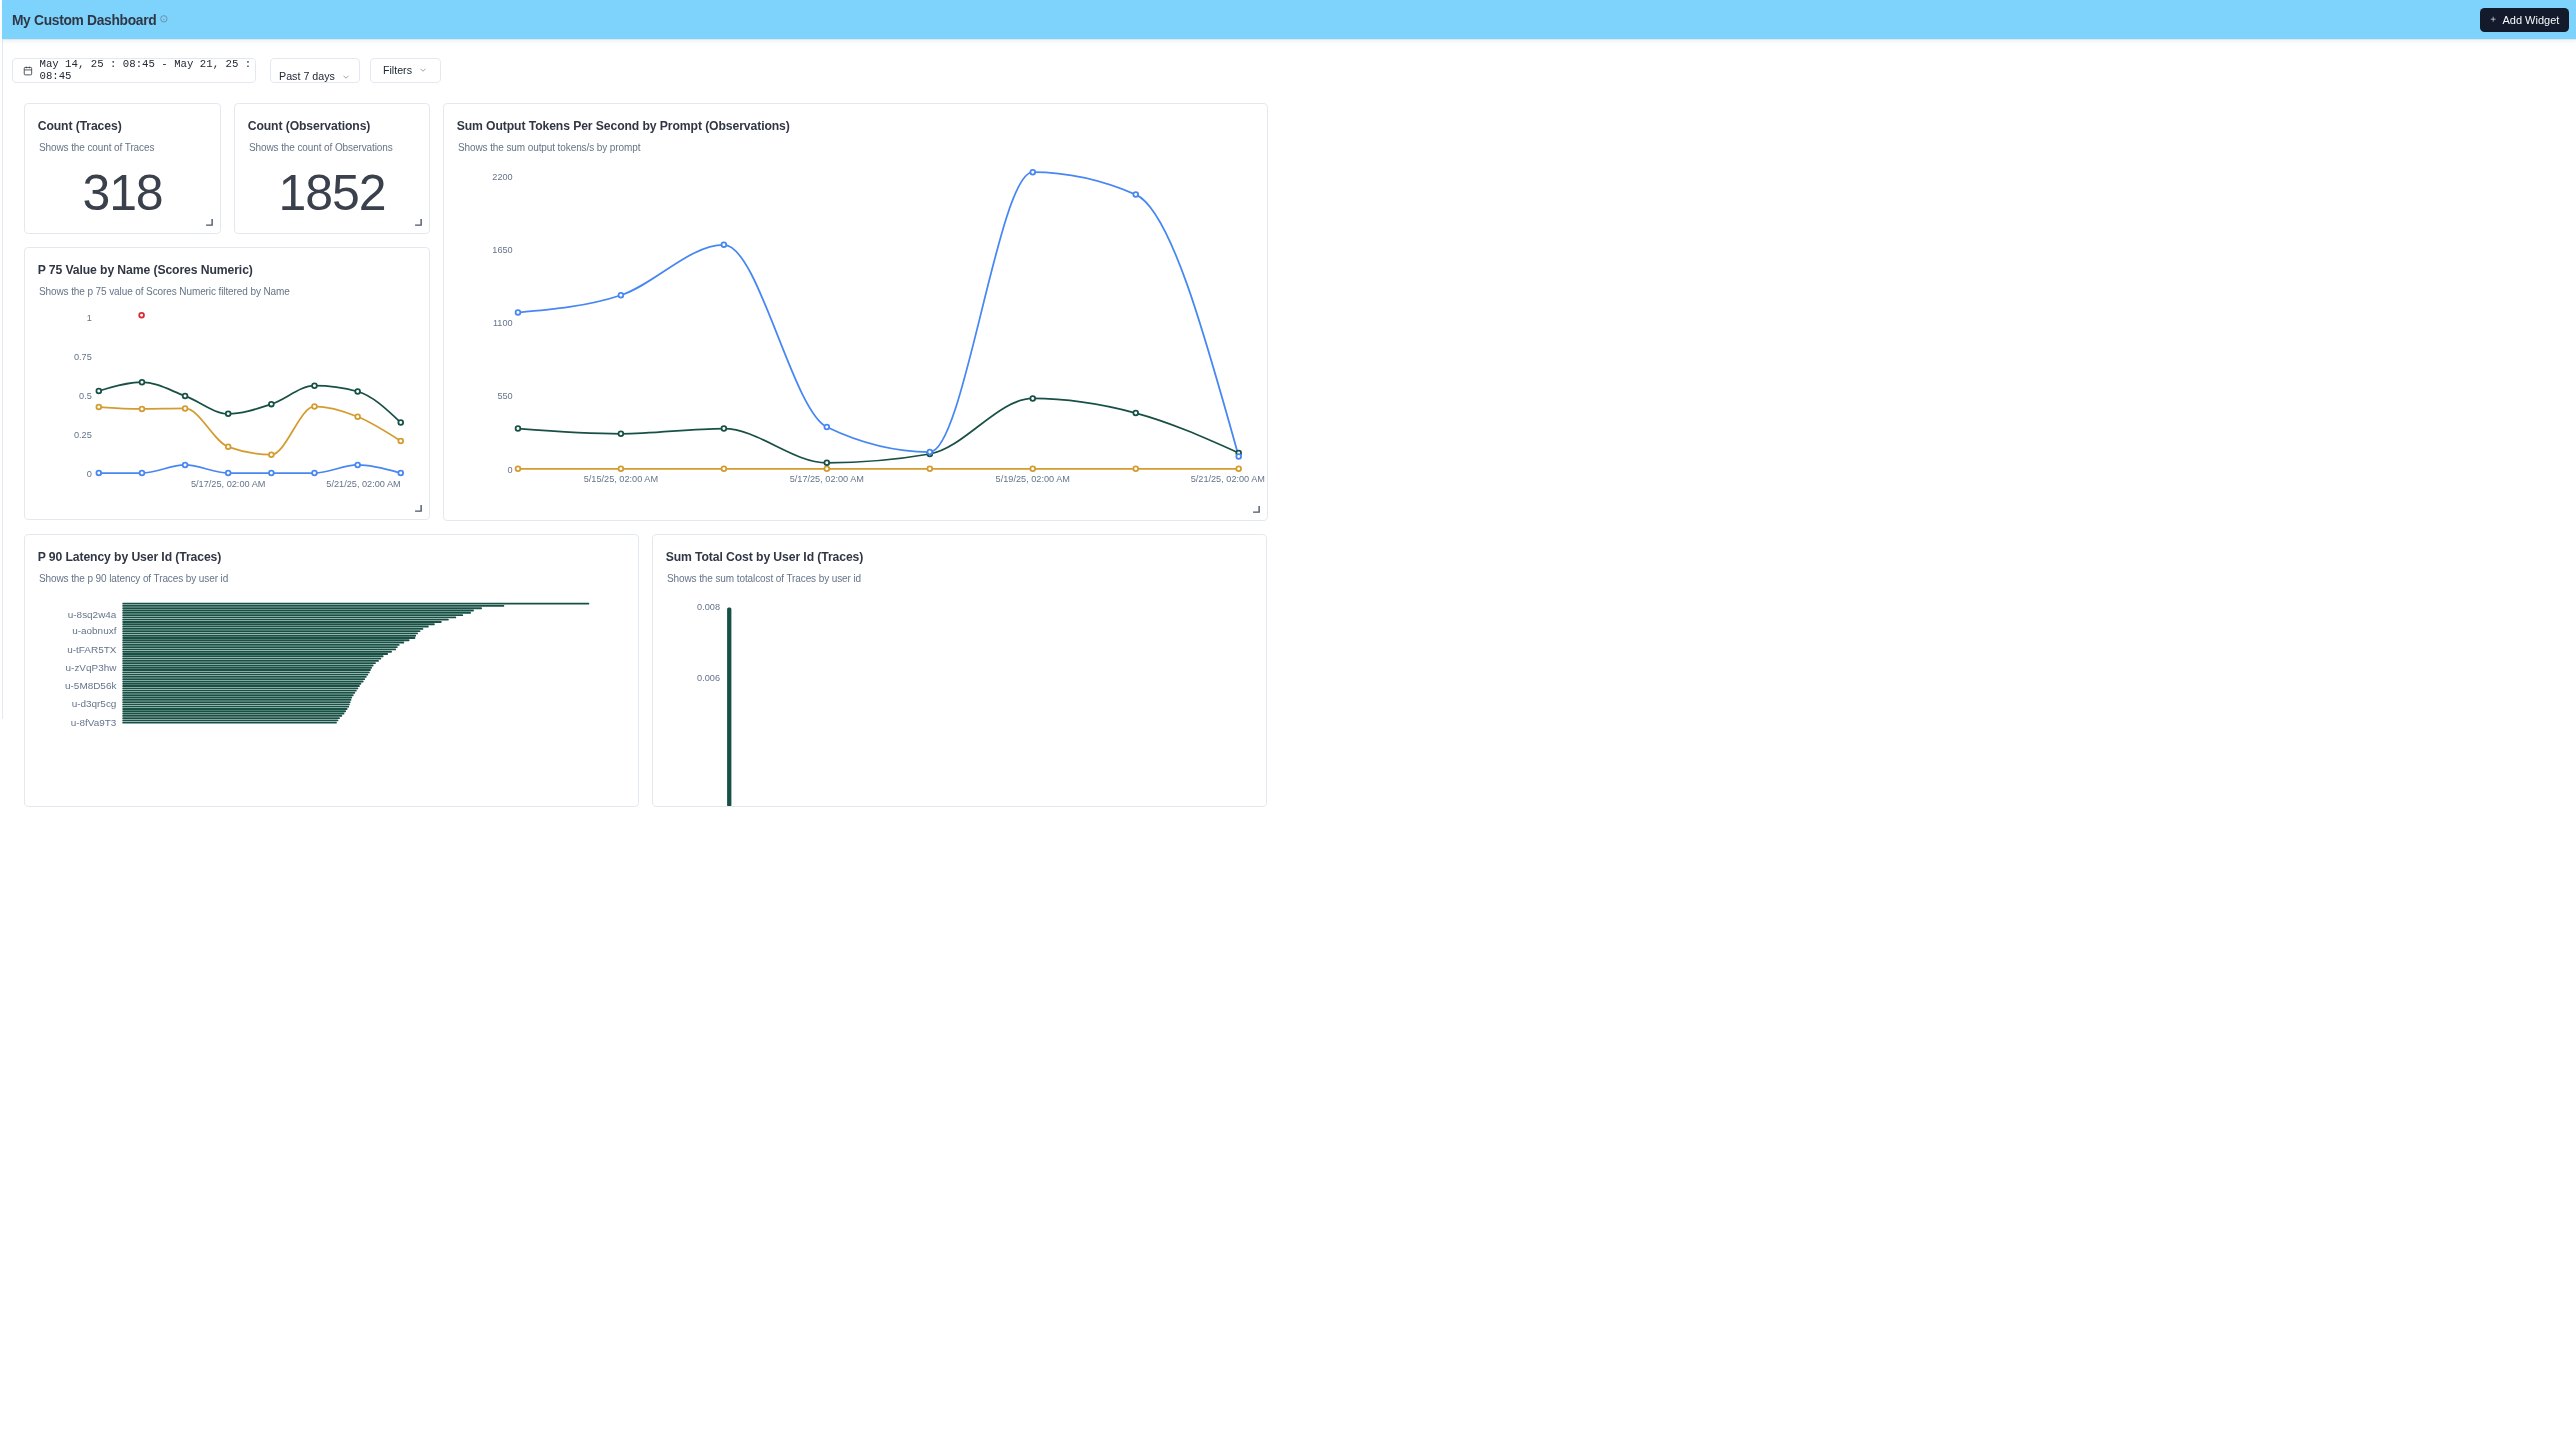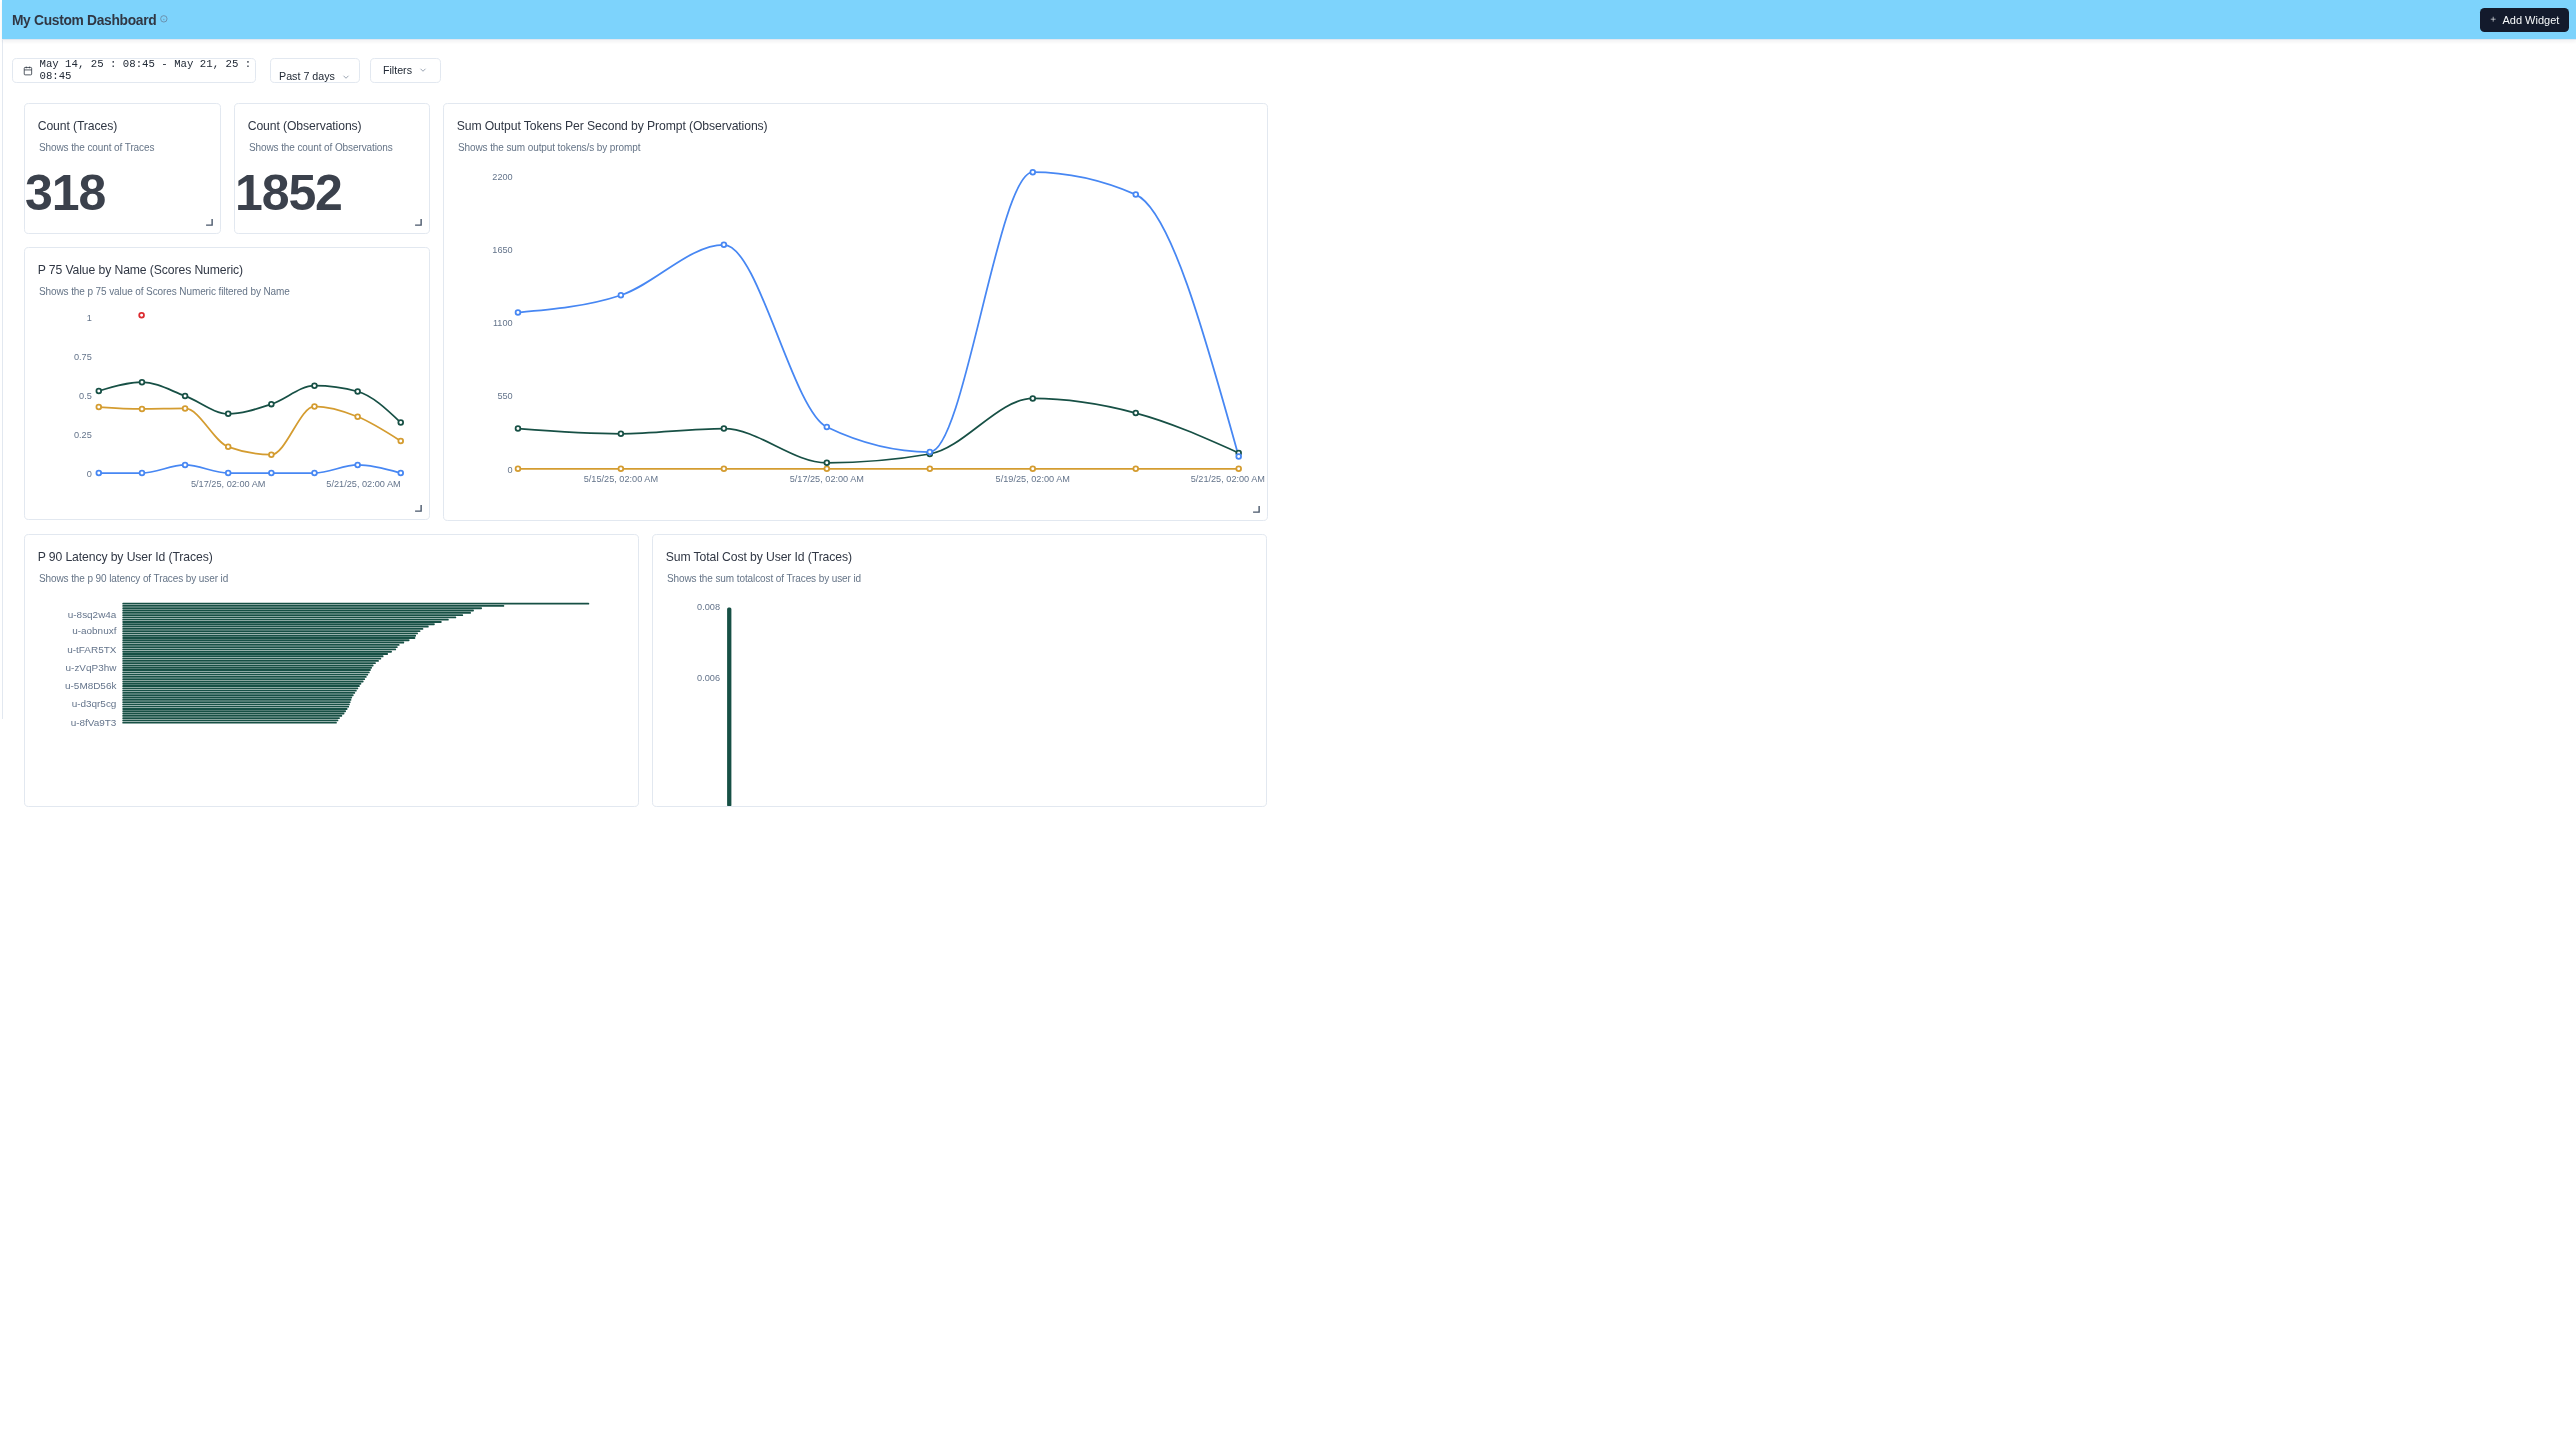--- a/index.html
+++ b/index.html
@@ -5,27 +5,27 @@
  font-family:"Liberation Sans",sans-serif;-webkit-font-smoothing:antialiased}
 .leftline{position:absolute;left:1.5px;top:0;width:0.8px;height:719px;background:#e2e8f0}
 .header{position:absolute;left:2.3px;top:0;right:0;height:40px;background:#7dd3fc;border-bottom:0.8px solid #e2e8f0;box-shadow:0 1.5px 3.1px rgba(15,23,42,.05)}
 .htitle{position:absolute;left:9.6px;top:13.4px;font-size:13.8px;font-weight:700;color:#303744;letter-spacing:-0.3px}
 .info{position:absolute;left:158px;top:15px}
 .addw{position:absolute;right:7.5px;top:7.7px;height:24px;width:89px;background:#131a2c;border-radius:4.6px;
  color:#f8fafc;font-size:11px;font-weight:500;display:flex;align-items:center;justify-content:center;gap:5.4px}
 .btn{position:absolute;height:24.5px;background:#fff;border:0.8px solid #e2e8f0;border-radius:4.6px;
  display:flex;align-items:center;font-size:10.7px;color:#222a36;font-weight:400}
 .card{position:absolute;background:#fff;border:0.8px solid #e2e8f0;border-radius:4.6px}
-.ct{position:absolute;left:12.7px;top:14.5px;font-size:12.2px;font-weight:400;color:#303744;letter-spacing:-0.1px}
+.ct{position:absolute;left:12.7px;top:14.5px;font-size:12.2px;font-weight:700;color:#303744;letter-spacing:-0.1px}
 .cs{position:absolute;left:14px;top:38px;font-size:10px;color:#657487;letter-spacing:-0.1px}
 .ax{font-size:12px;fill:#64748b;font-family:"Liberation Sans",sans-serif}
 .axb{font-size:13px;fill:#64748b;font-family:"Liberation Sans",sans-serif}
 svg.plot{position:absolute;left:-0.8px;top:-0.8px}
 .rsz{position:absolute}
-.bignum{position:absolute;left:0;right:0;top:64px;font-size:50px;font-weight:700;
+.bignum{position:absolute;left:0;right:0;top:64px;text-align:center;font-size:50px;font-weight:400;
  color:#3b414c;letter-spacing:-1.1px;line-height:1}
 .chev{margin-left:6.1px}
 </style></head>
 <body>
 <div class="leftline"></div>
 <div class="header">
   <div class="htitle">My Custom Dashboard</div>
   <svg class="info" width="7.7" height="7.7" viewBox="0 0 24 24" fill="none" stroke="#64748b" stroke-width="2.1">
     <circle cx="12" cy="12" r="10"></circle>
       <path d="M12 16v-4M12 8h.01"></path>

